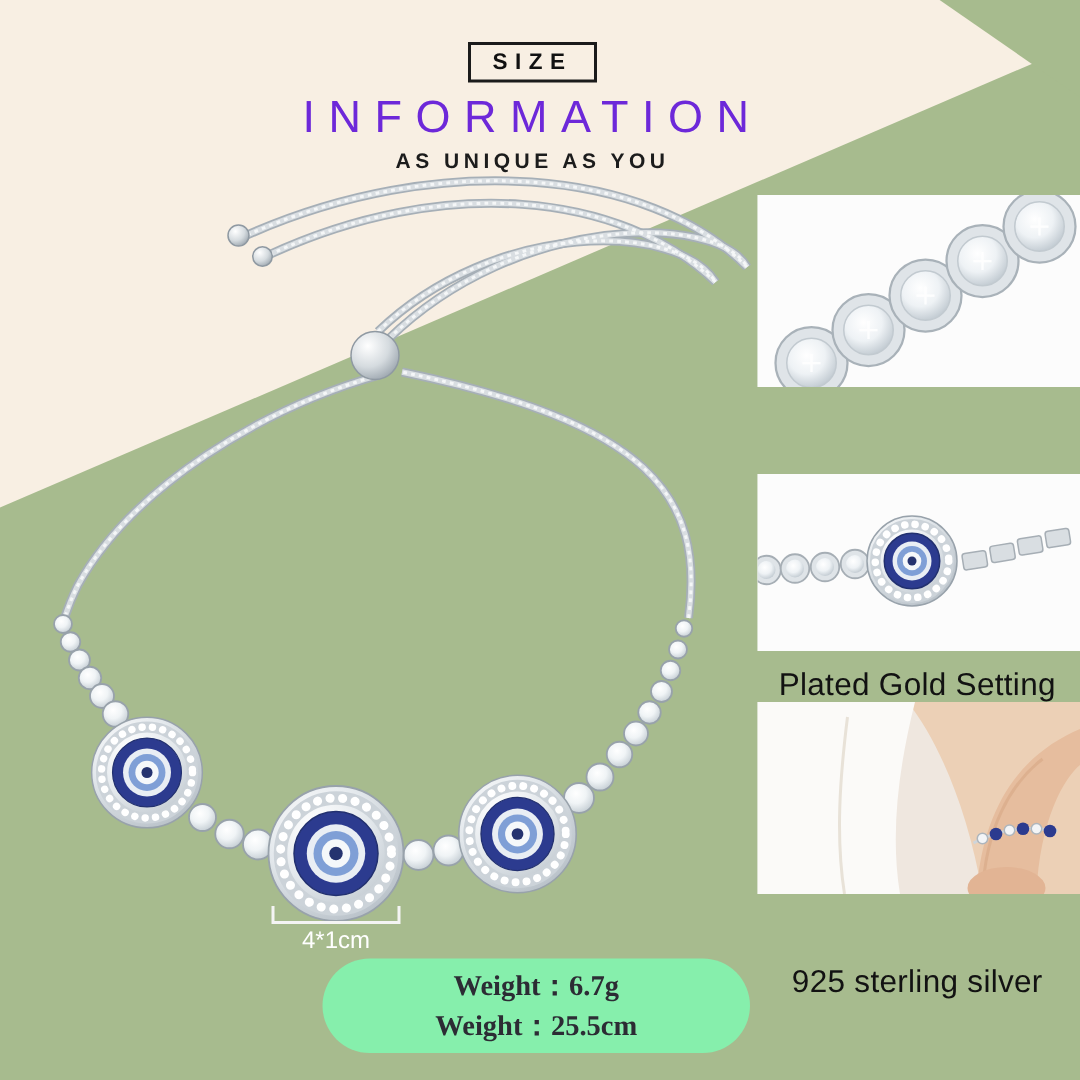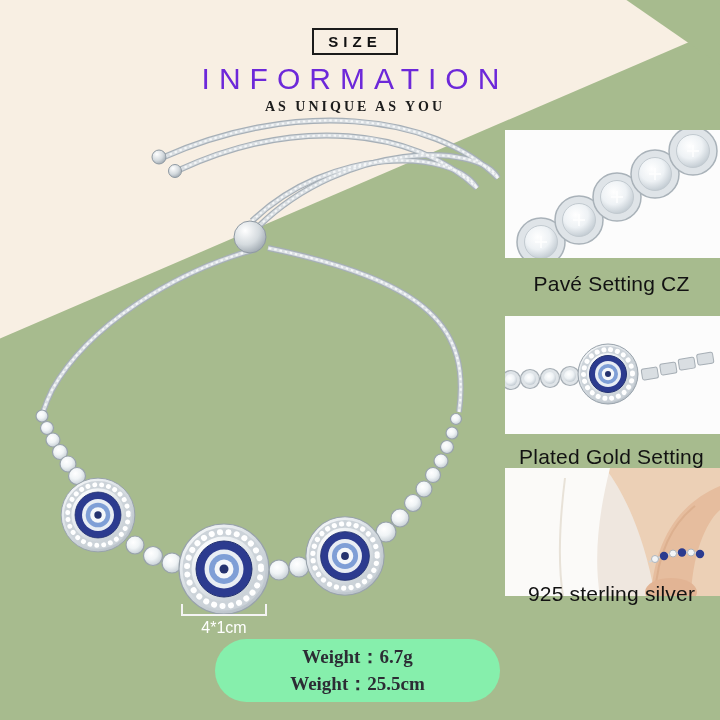--- a/index.html
+++ b/index.html
@@ -8,39 +8,39 @@
     background:#f8efe3;font-family:"Liberation Sans",sans-serif;
   }
   .bg-green{position:absolute;inset:0;background:#a7bb8e;
     clip-path:polygon(0 47%,100% 4%,100% 100%,0 100%);}
   .bg-corner{position:absolute;inset:0;background:#a7bb8e;
     clip-path:polygon(87% 0,100% 0,100% 9%);}
   .header{position:absolute;top:28px;left:150px;width:410px;text-align:center;z-index:4;}
   .size-badge{display:inline-block;border:2px solid #1b1b1b;padding:3px 14px;
     font-size:15px;letter-spacing:5px;color:#111;font-weight:600;}
   .title{margin-top:7px;font-size:30px;letter-spacing:9px;color:#6d28d9;font-weight:400;}
-  .tagline{margin-top:3px;font-family:Liberation Serif, serif;font-weight:700;
+  .tagline{margin-top:3px;font-family:Liberation Sans, sans-serif;font-weight:700;
     font-size:14px;letter-spacing:3px;color:#1c1c1c;}
   .bracelet-svg{position:absolute;left:0;top:0;width:720px;height:720px;z-index:2;pointer-events:none;}
   .dim-label{position:absolute;left:164px;top:619px;width:120px;text-align:center;
     color:#ffffff;font-size:16px;z-index:3;}
   .spec-pill{position:absolute;left:215px;top:639px;width:285px;height:63px;
     background:#86efac;border-radius:32px;z-index:3;
     display:flex;flex-direction:column;justify-content:center;align-items:center;gap:1px;}
   .spec-line{font-family:"Liberation Serif",serif;font-size:19px;font-weight:700;color:#2c2c34;}
   .photo{position:absolute;left:505px;width:215px;background:#fcfcfc;z-index:3;overflow:hidden;}
   .photo svg{display:block;}
   .photo1{top:130px;height:128px;}
   .photo2{top:316px;height:118px;}
   .photo3{top:468px;height:128px;}
   .caption{position:absolute;left:503px;width:217px;text-align:center;font-size:21px;
     color:#121212;font-weight:500;z-index:3;letter-spacing:0.2px;}
   .cap1{top:272px;}
   .cap2{top:445px;}
-  .cap3{top:582px;}
+  .cap3{top:643px;}
   .chain-base{fill:none;stroke:#a6afb7;stroke-width:6;}
   .chain-mid{fill:none;stroke:#d9dee2;stroke-width:3.6;}
   .chain-dots{fill:none;stroke:#f5f7f8;stroke-width:2;stroke-dasharray:2.5 2.8;}
   .stone{fill:url(#b-cz);stroke:#98a2ab;stroke-width:1.2;}
   .bracket{stroke:#f4f4f4;stroke-width:2;fill:none;}
 </style>
 </head>
 <body>
 
 <div class="stage">
@@ -167,21 +167,20 @@
         </g>
       </defs>
       <rect width="215" height="128" fill="#fcfcfc"></rect>
       <use href="#p1-stone" transform="translate(36,112)"></use>
       <use href="#p1-stone" transform="translate(74,90)"></use>
       <use href="#p1-stone" transform="translate(112,67)"></use>
       <use href="#p1-stone" transform="translate(150,44)"></use>
       <use href="#p1-stone" transform="translate(188,21)"></use>
     </svg>
   </div>
-  <div class="caption cap1">Pavé Setting CZ</div>
 
   <div class="photo photo2">
     <svg width="215" height="118" viewBox="0 0 215 118">
       <defs>
         <radialGradient id="p2-sil" cx="35%" cy="30%" r="80%">
           <stop offset="0" stop-color="#ffffff"></stop>
             <stop offset="0.5" stop-color="#e3e8ec"></stop>
             <stop offset="1" stop-color="#b3bcc4"></stop>
         </radialGradient>
         <radialGradient id="p2-cz" cx="40%" cy="35%" r="75%">

